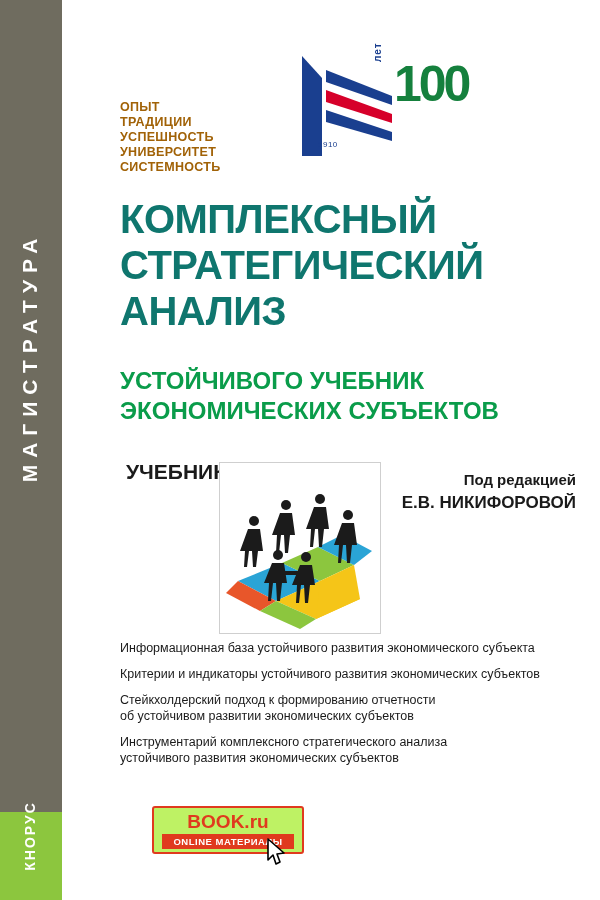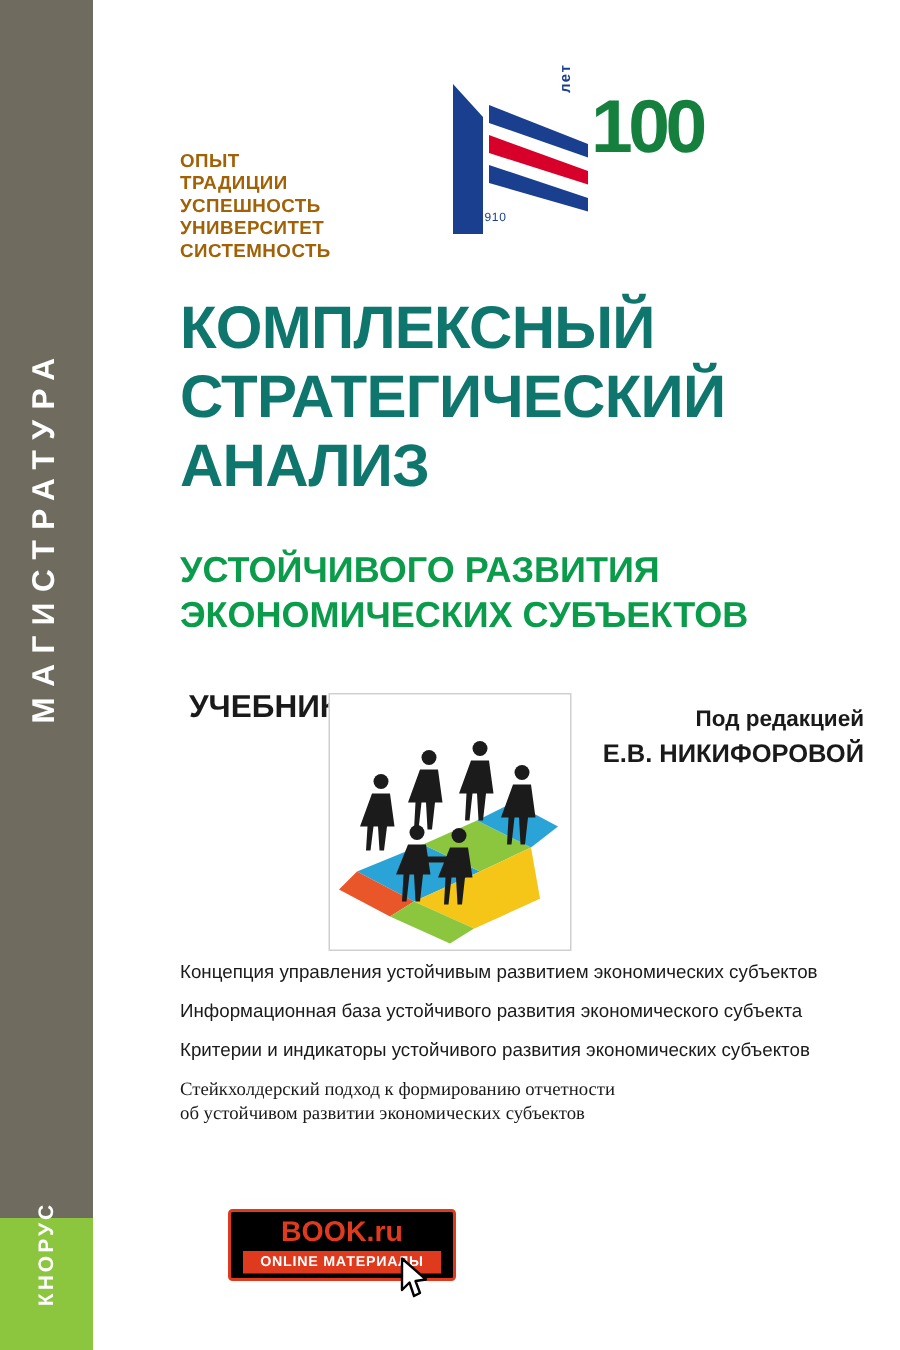--- a/index.html
+++ b/index.html
@@ -218,21 +218,21 @@
   .bullets p {
     margin: 0 0 10px 0;
   }
   
   .bookru {
     position: absolute;
     left: 152px;
     top: 806px;
     width: 148px;
     height: 44px;
-    background: #000000;
+    background: #bef264;
     border: 2px solid #e03a1e;
     border-radius: 3px;
   }
   .bookru-top {
     position: absolute;
     left: 0;
     top: 3px;
     width: 148px;
     text-align: center;
     color: #e03a1e;
@@ -299,21 +299,21 @@
     <div class="hundred">100</div>
   </div>
 
   <div class="title-main">
     <div>КОМПЛЕКСНЫЙ</div>
     <div>СТРАТЕГИЧЕСКИЙ</div>
     <div>АНАЛИЗ</div>
   </div>
 
   <div class="title-sub">
-    <div>УСТОЙЧИВОГО РАЗВИТИЯ</div>
+    <div>УСТОЙЧИВОГО УЧЕБНИК</div>
     <div>ЭКОНОМИЧЕСКИХ СУБЪЕКТОВ</div>
   </div>
 
   <div class="uchebnik">УЧЕБНИК</div>
 
   <div class="editor">
     <div class="small">Под редакцией</div>
     <div>Е.В. НИКИФОРОВОЙ</div>
   </div>
 
@@ -343,25 +343,26 @@
         <circle cx="58" cy="92" r="5"></circle>
           <path d="M52 100 h12 l3 20 h-5 l-2 18 h-3 l-1 -18 h-3 l-2 18 h-3 l1 -18 h-5 z"></path>
         <circle cx="86" cy="94" r="5"></circle>
           <path d="M80 102 h12 l3 20 h-5 l-2 18 h-3 l-1 -18 h-3 l-2 18 h-3 l1 -18 h-5 z"></path>
         <rect x="62" y="108" width="22" height="4"></rect>
       </g>
     </svg>
   </div>
 
   <div class="bullets">
-    <p>Концепция управления устойчивым развитием экономических субъектов</p>
     <p>Информационная база устойчивого развития экономического субъекта</p>
     <p>Критерии и индикаторы устойчивого развития экономических субъектов</p>
-    <p style="white-space: pre-line; font-family: Liberation Serif, serif;">Стейкхолдерский подход к формированию отчетности
+    <p style="white-space: pre-line;">Стейкхолдерский подход к формированию отчетности
 об устойчивом развитии экономических субъектов</p>
+    <p style="white-space: pre-line;">Инструментарий комплексного стратегического анализа
+устойчивого развития экономических субъектов</p>
   </div>
 
   <div class="bookru">
     <div class="bookru-top">BOOK.ru</div>
     <div class="bookru-bot">ONLINE МАТЕРИАЛЫ</div>
   </div>
   <div class="cursor">
     <svg width="22" height="30" viewBox="0 0 22 30">
       <path d="M2 1 L2 22 L7 17 L10 26 L14 24 L11 16 L18 15 Z" fill="#ffffff" stroke="#000000" stroke-width="1.6" stroke-linejoin="round"></path>
     </svg>

